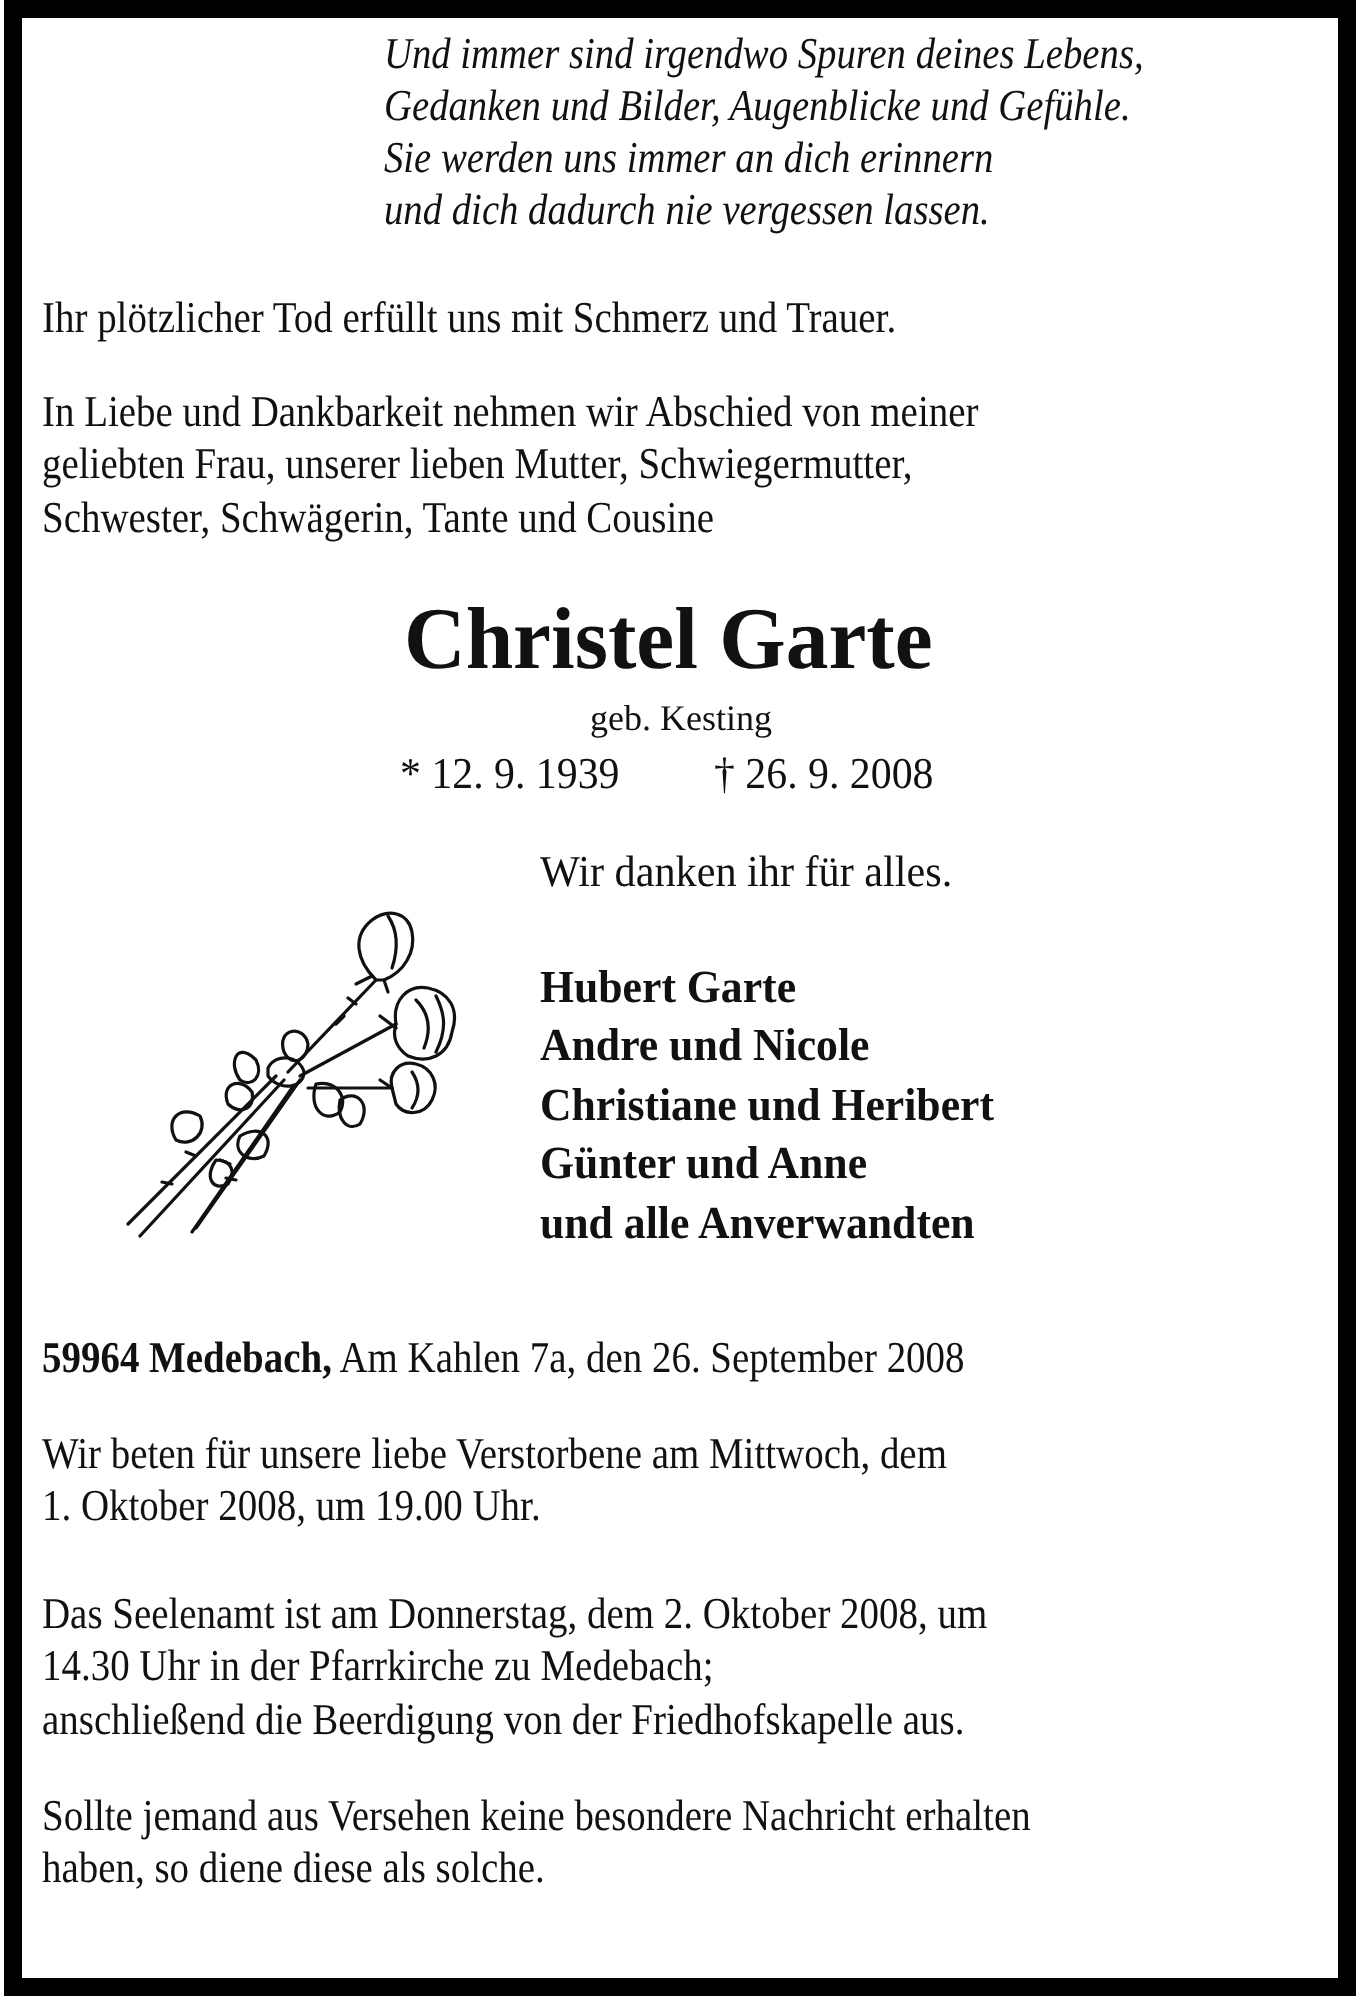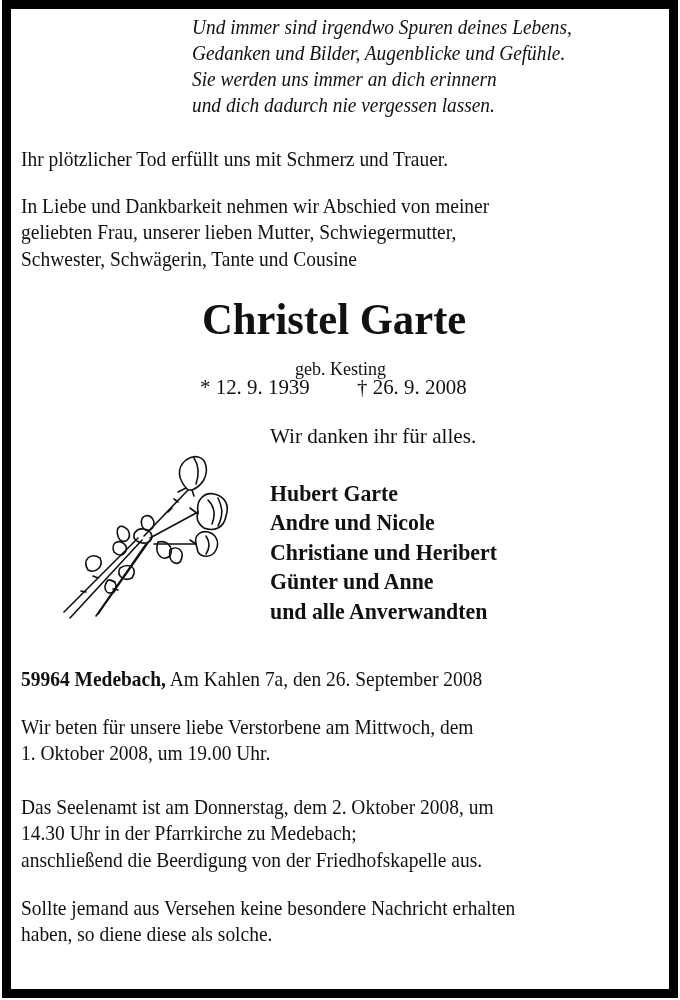--- a/index.html
+++ b/index.html
@@ -36,21 +36,21 @@
 </div>
 
 <div class="ln body" style="left:21px; top:148px;">Ihr plötzlicher Tod erfüllt uns mit Schmerz und Trauer.</div>
 <div>
   <div class="ln body" style="left:21px; top:195px;">In Liebe und Dankbarkeit nehmen wir Abschied von meiner</div>
   <div class="ln body" style="left:21px; top:221px;">geliebten Frau, unserer lieben Mutter, Schwiegermutter,</div>
   <div class="ln body" style="left:21px; top:248px;">Schwester, Schwägerin, Tante und Cousine</div>
 </div>
 
 <div class="ln name" style="left:202px; top:298px;">Christel Garte</div>
-<div class="ln maiden" style="left:295px; top:360px;">geb. Kesting</div>
+<div class="ln maiden" style="left:295px; top:350px;">geb. Kesting</div>
 <div class="ln dates" style="left:200px; top:376px;">* 12. 9. 1939</div>
 <div class="ln dates" style="left:357px; top:376px;">† 26. 9. 2008</div>
 
 <div class="ln thanks" style="left:270px; top:425px;">Wir danken ihr für alles.</div>
 
 <div>
   <div class="ln fam" style="left:270px; top:482px;">Hubert Garte</div>
   <div class="ln fam" style="left:270px; top:511px;">Andre und Nicole</div>
   <div class="ln fam" style="left:270px; top:541px;">Christiane und Heribert</div>
   <div class="ln fam" style="left:270px; top:570px;">Günter und Anne</div>

